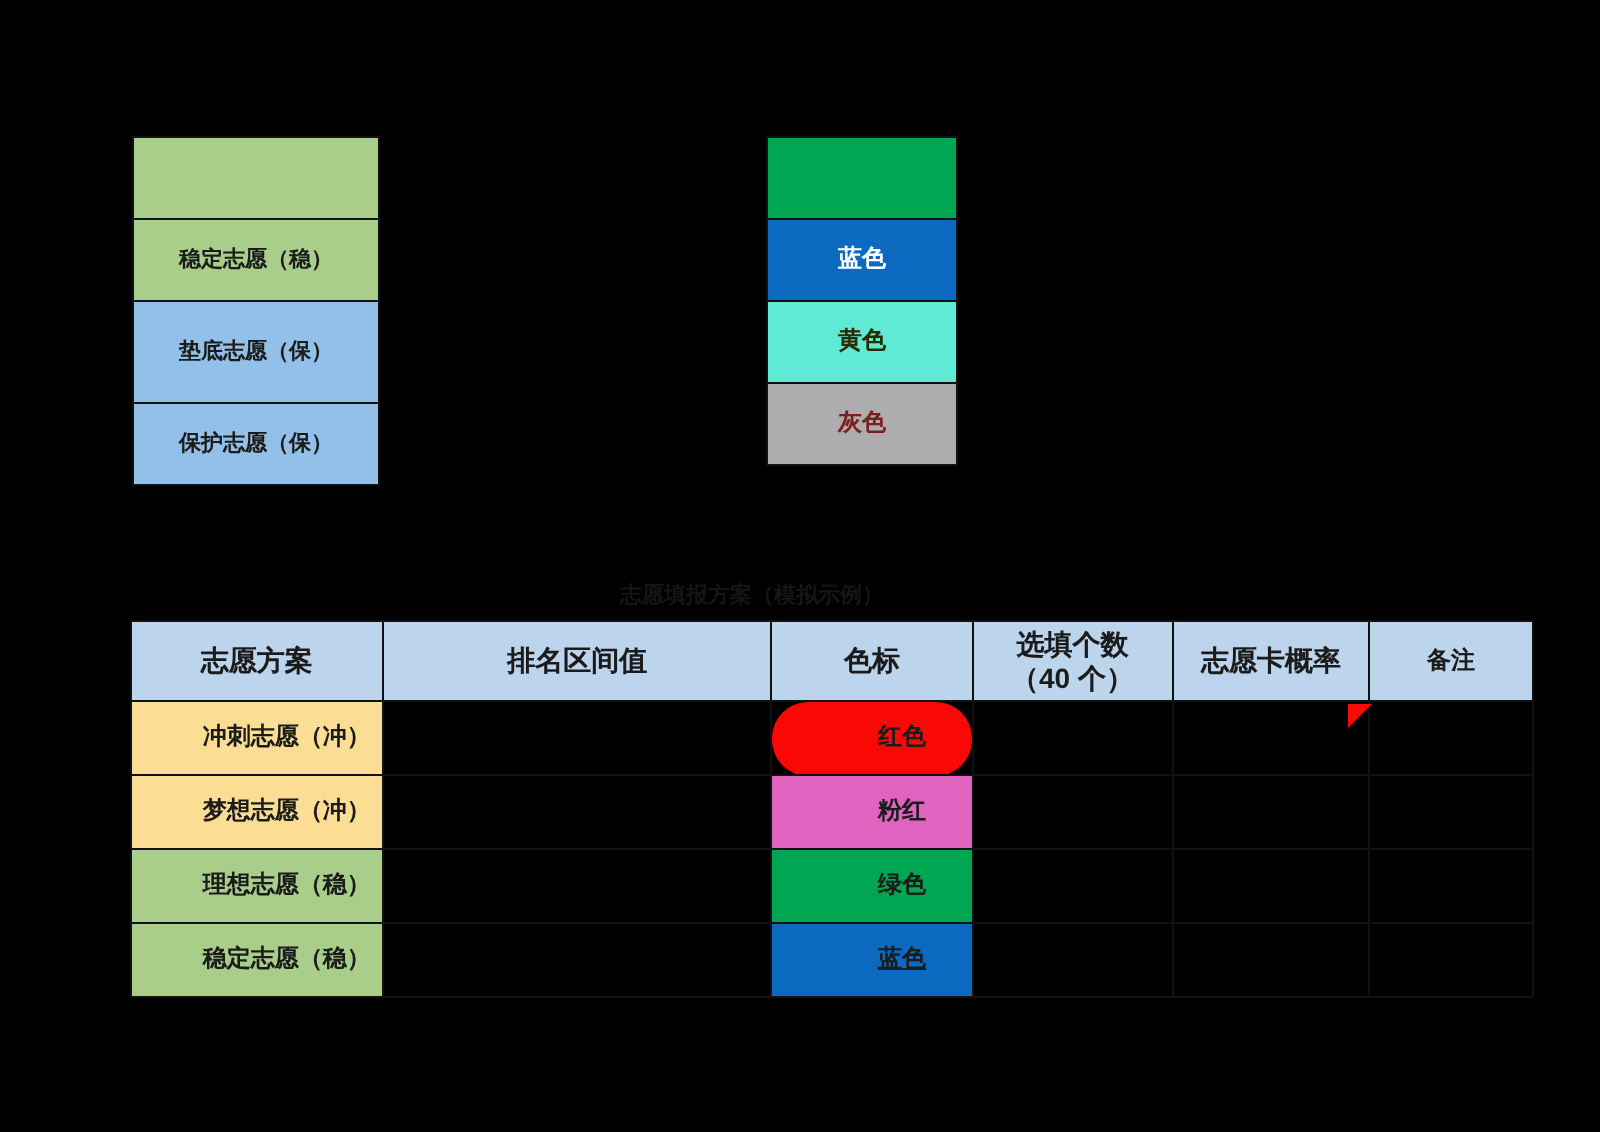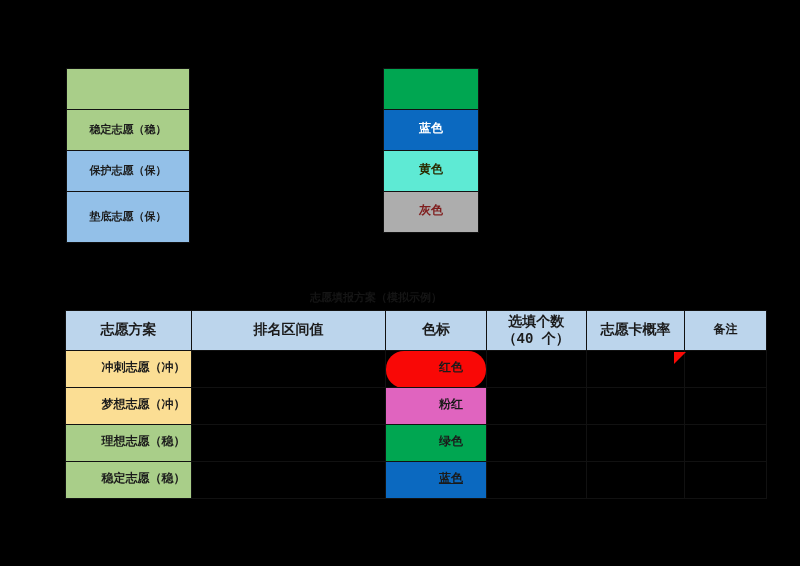--- a/index.html
+++ b/index.html
@@ -14,21 +14,20 @@
     position: relative;
     overflow: hidden;
     font-family: "Liberation Sans", "DejaVu Sans", sans-serif;
   }
 
   
   .tbl {
     position: absolute;
     border-collapse: collapse;
     table-layout: fixed;
-    font-family: Liberation Mono, monospace;
   }
   .tbl td {
     border: 1px solid #111111;
     text-align: center;
     vertical-align: middle;
     font-weight: bold;
     line-height: 1.15;
     padding: 0 2px;
     overflow: hidden;
     white-space: nowrap;
@@ -132,24 +131,24 @@
 
 <table class="tbl" id="tbl-scheme">
   <tbody>
     <tr>
       <td class="sch-green row-spacer"></td>
     </tr>
     <tr>
       <td class="sch-green">稳定志愿（稳）</td>
     </tr>
     <tr>
+      <td class="sch-blue2">垫底志愿（保）</td>
+    </tr>
+    <tr>
       <td class="sch-blue">保护志愿（保）</td>
-    </tr>
-    <tr>
-      <td class="sch-blue2">垫底志愿（保）</td>
     </tr>
   </tbody>
 </table>
 
 <table class="tbl" id="tbl-colors">
   <tbody>
     <tr>
       <td class="c-greenband"></td>
     </tr>
     <tr>

